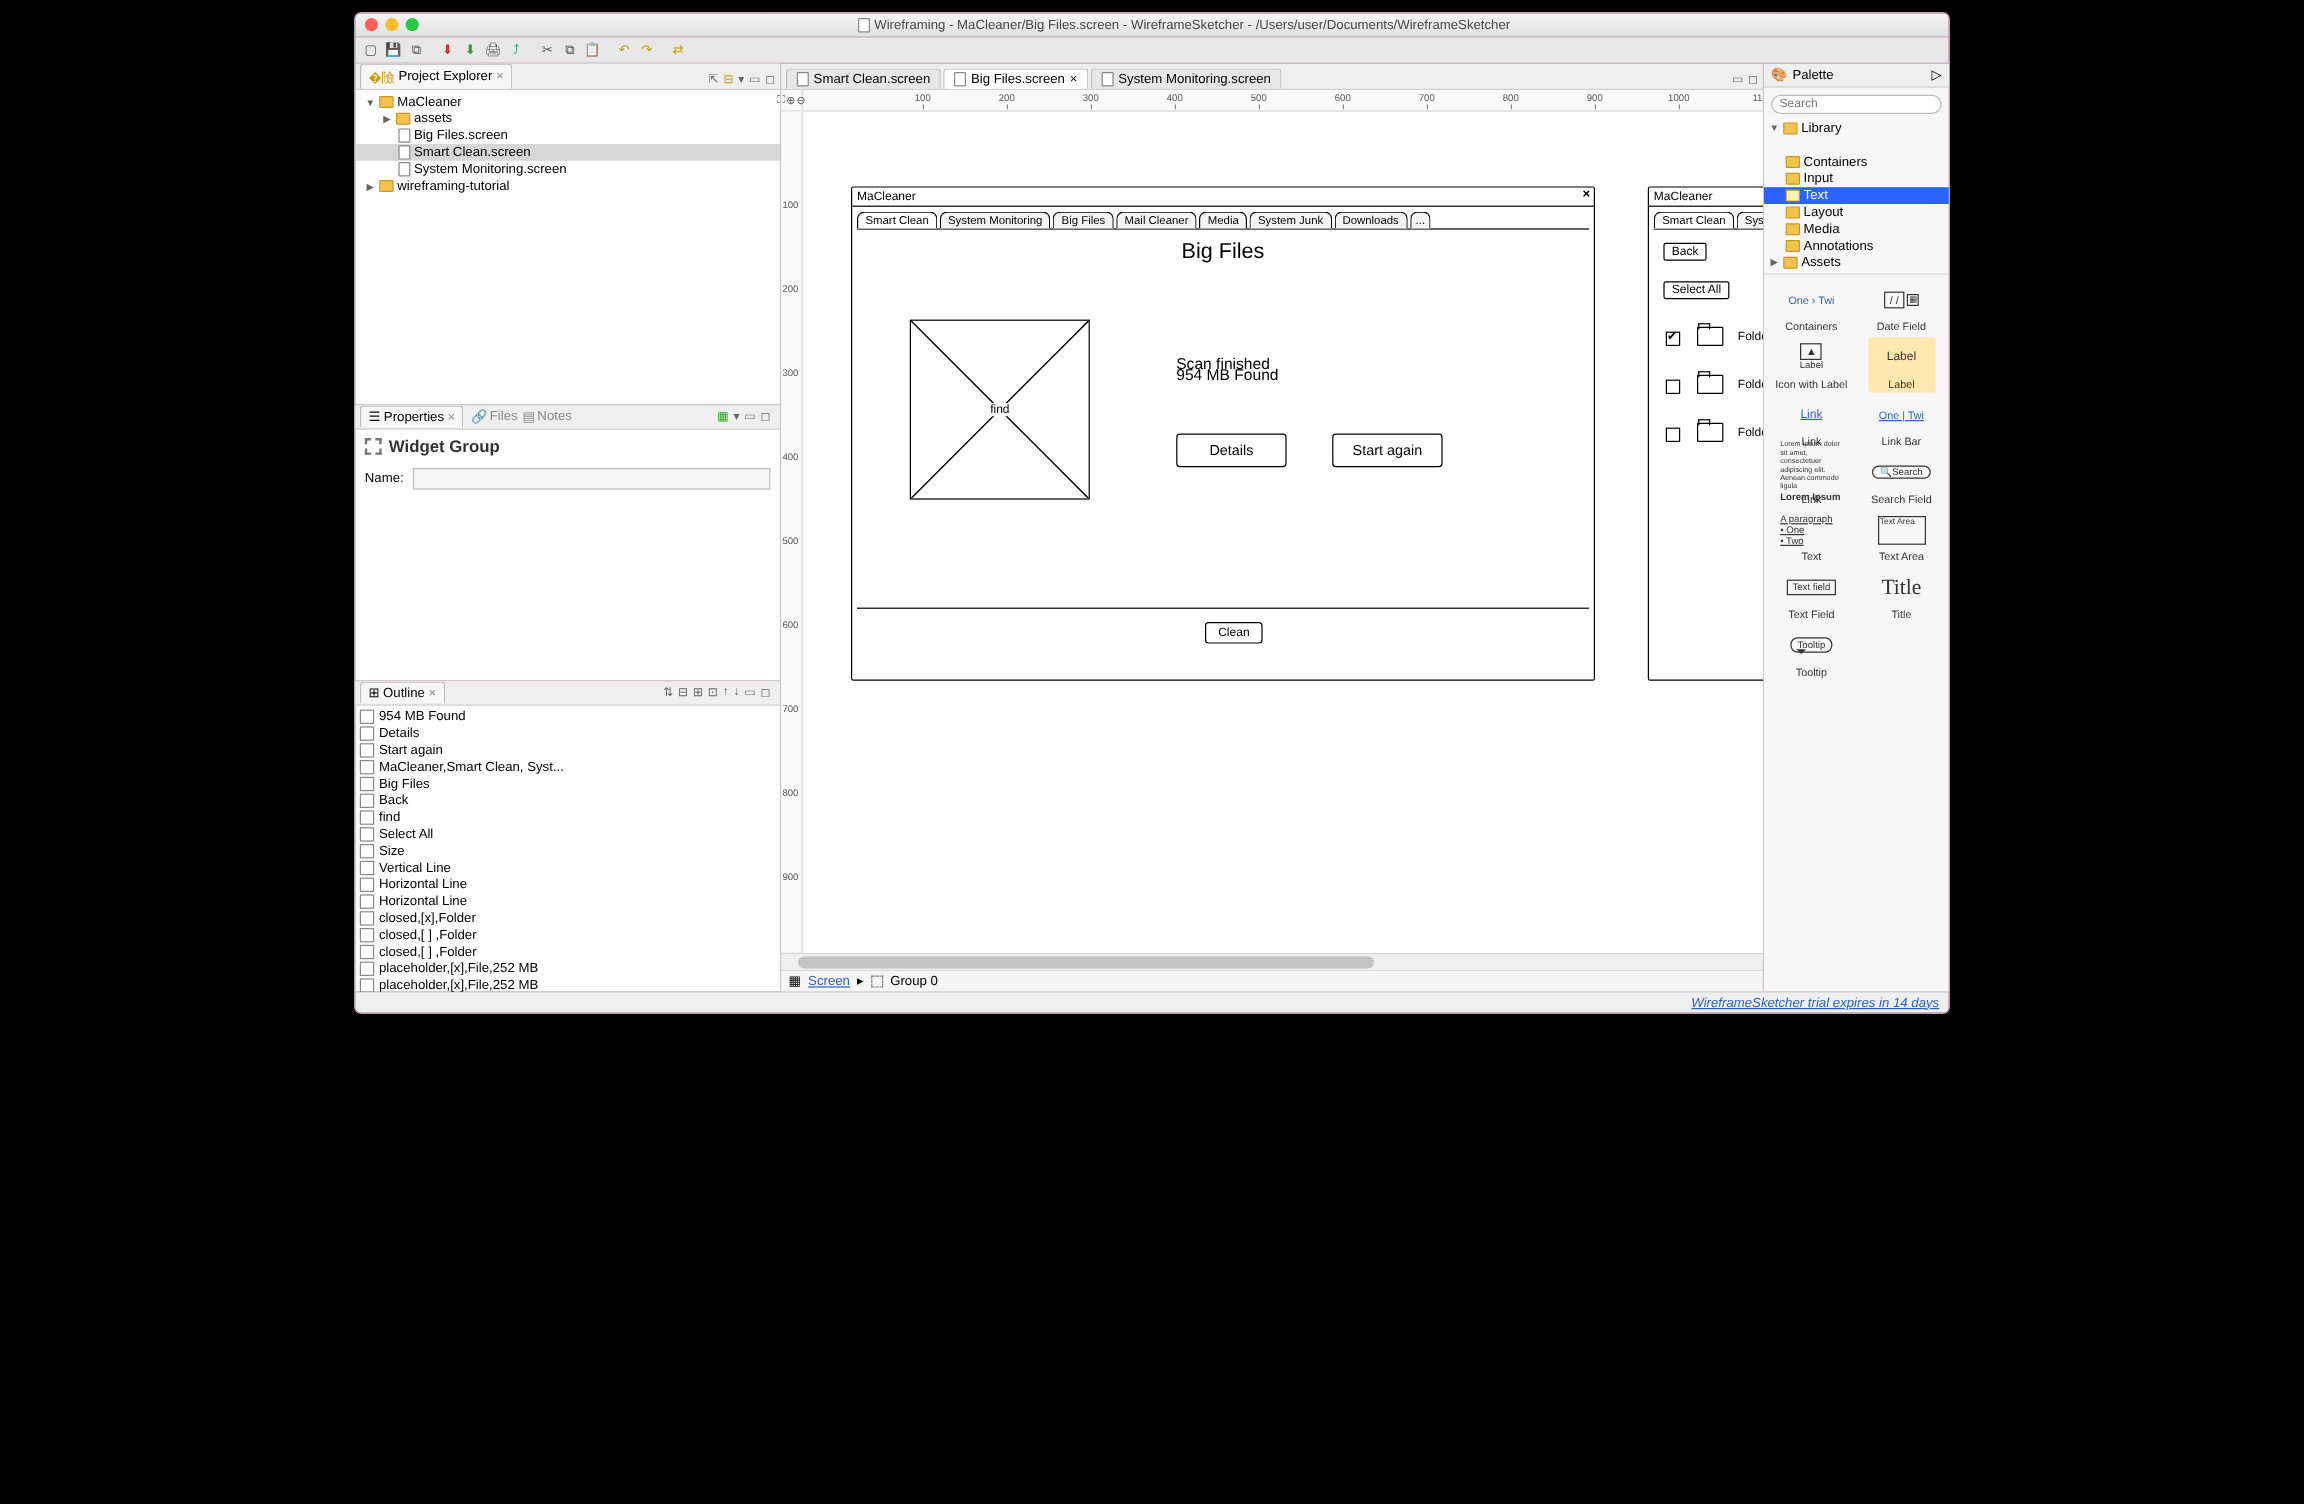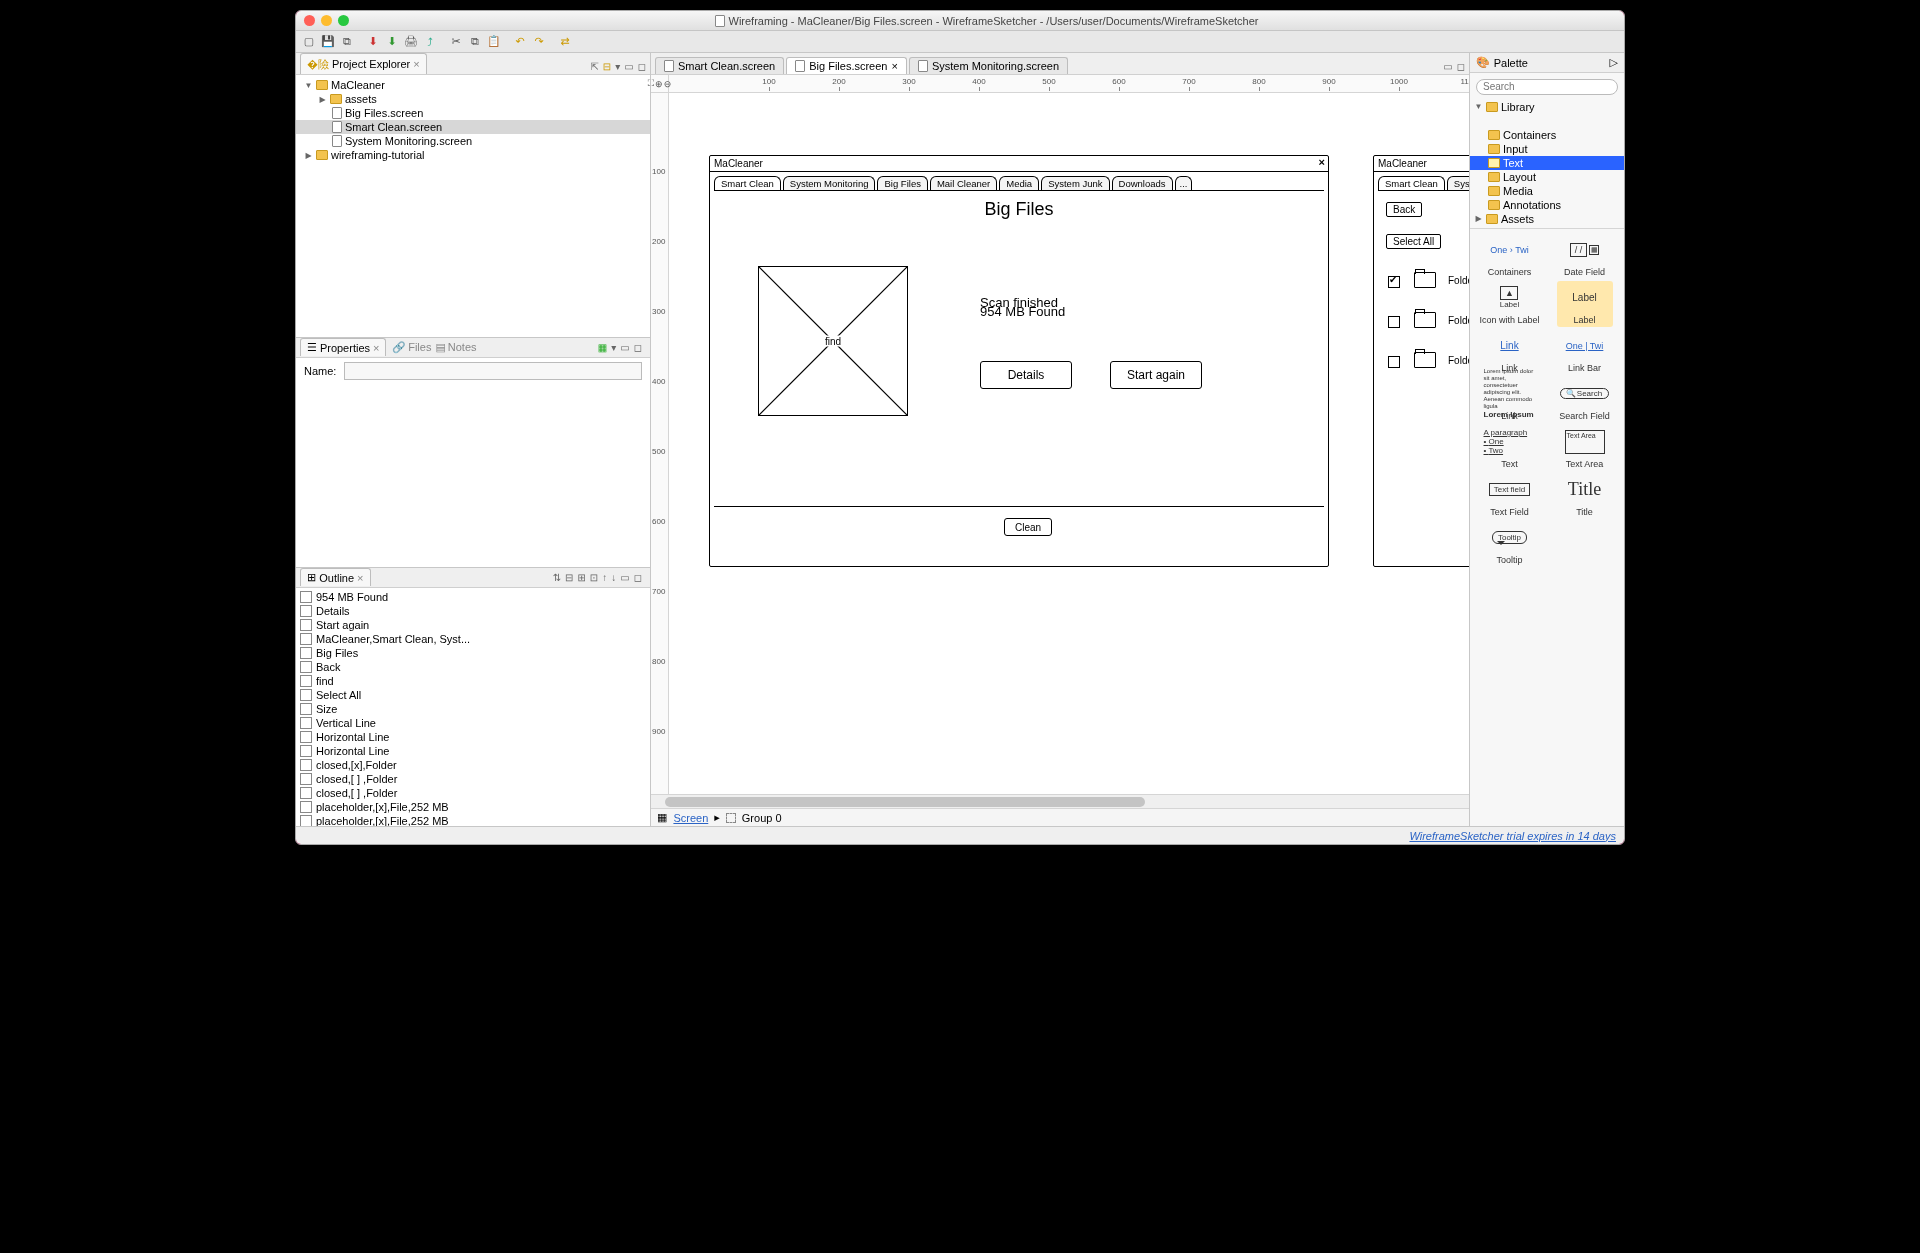--- a/index.html
+++ b/index.html
@@ -189,20 +189,24 @@
           </div>
           <span style="color:#888;display:flex;align-items:center;gap:2px;">🔗 <span>Files</span></span>
           <span style="color:#888;display:flex;align-items:center;gap:2px;">▤ <span>Notes</span></span>
           <div class="view-tb-icons" style="margin-left:auto">
             <span style="color:#2a2">▦</span>
             <span>▾</span>
             <span>▭</span>
             <span>◻</span>
           </div>
         </div>
+        <div class="wg-title">
+          <span style="border:2px dashed #777;width:14px;height:14px;"></span>
+          <span>Widget Group</span>
+        </div>
         <div class="name-row">
           <span>Name:</span>
           <input type="text" style="">
         </div>
       </div>
 
       <div class="panel-outline">
         <div class="panel-tabbar">
           <div class="view-tab">
             <span>⊞</span>

